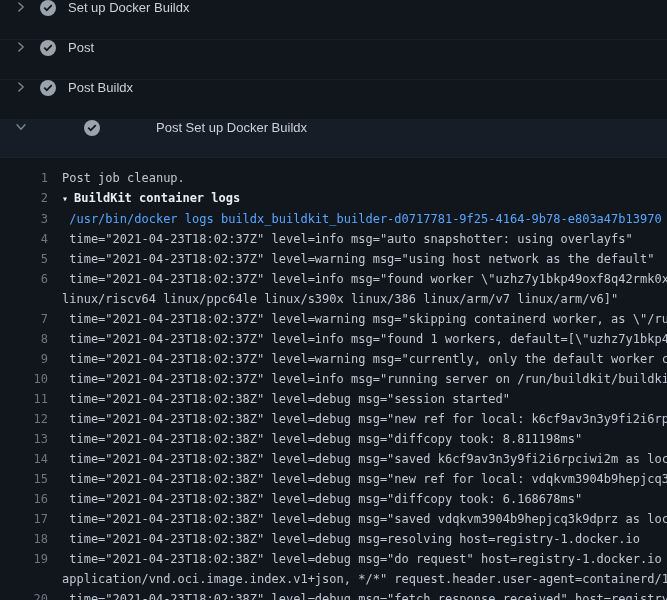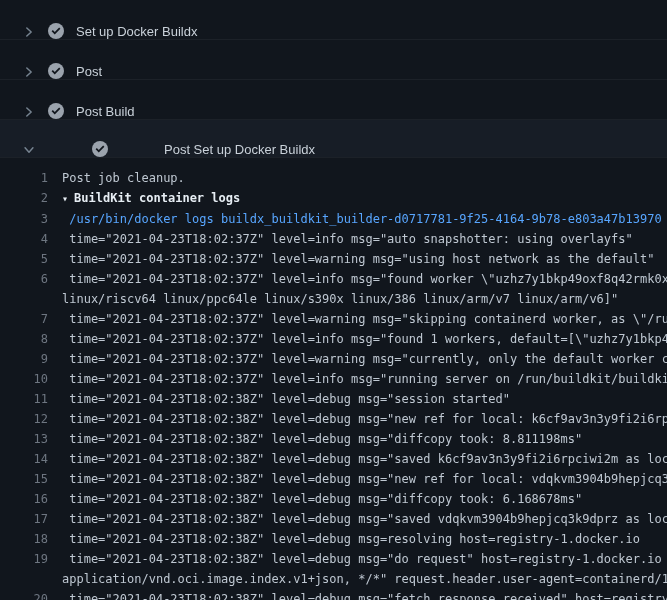--- a/index.html
+++ b/index.html
@@ -16,22 +16,22 @@
   }
   *{box-sizing:border-box;}
   html,body{margin:0;padding:0;}
   body{
     width:667px;height:600px;overflow:hidden;
     background:var(--bg);
     font-family:"Liberation Sans",sans-serif;
   }
   .step-list{width:100%;}
   .section-header{
-    display:flex;align-items:flex-end;
-    height:40px;padding:0 22px;
+    display:flex;align-items:flex-start;
+    height:40px;padding:0 14px;
     cursor:pointer;
     border-bottom:1px solid var(--header-border);
     color:var(--header-text);
     font-size:13px;
   }
   .section-header.expanded{
     background:var(--expanded-bg);
     height:38px;
     gap:44px;
   }
@@ -116,21 +116,21 @@
         <svg width="14" height="14" viewBox="0 0 16 16">
           <path d="M5.5 3.5 L10.5 8 L5.5 12.5" fill="none" stroke="currentColor" stroke-width="1.7" stroke-linecap="round" stroke-linejoin="round"></path>
         </svg>
       </span>
       <span class="check">
         <svg width="16" height="16" viewBox="0 0 16 16">
           <circle cx="8" cy="8" r="8" style="fill:currentColor"></circle>
           <path d="M6.75 11.4 L3.6 8.25 L4.85 7 L6.75 8.9 L11.15 4.5 L12.4 5.75 Z" style="fill:var(--bg)"></path>
         </svg>
       </span>
-      <span class="section-label">Post Build</span>
+      <span class="section-label">Post Buildx</span>
     </div>
     <div class="section-header expanded">
       <span class="chevron down">
         <svg width="14" height="14" viewBox="0 0 16 16">
           <path d="M5.5 3.5 L10.5 8 L5.5 12.5" fill="none" stroke="currentColor" stroke-width="1.7" stroke-linecap="round" stroke-linejoin="round"></path>
         </svg>
       </span>
       <span class="check">
         <svg width="16" height="16" viewBox="0 0 16 16">
           <circle cx="8" cy="8" r="8" style="fill:currentColor"></circle>

